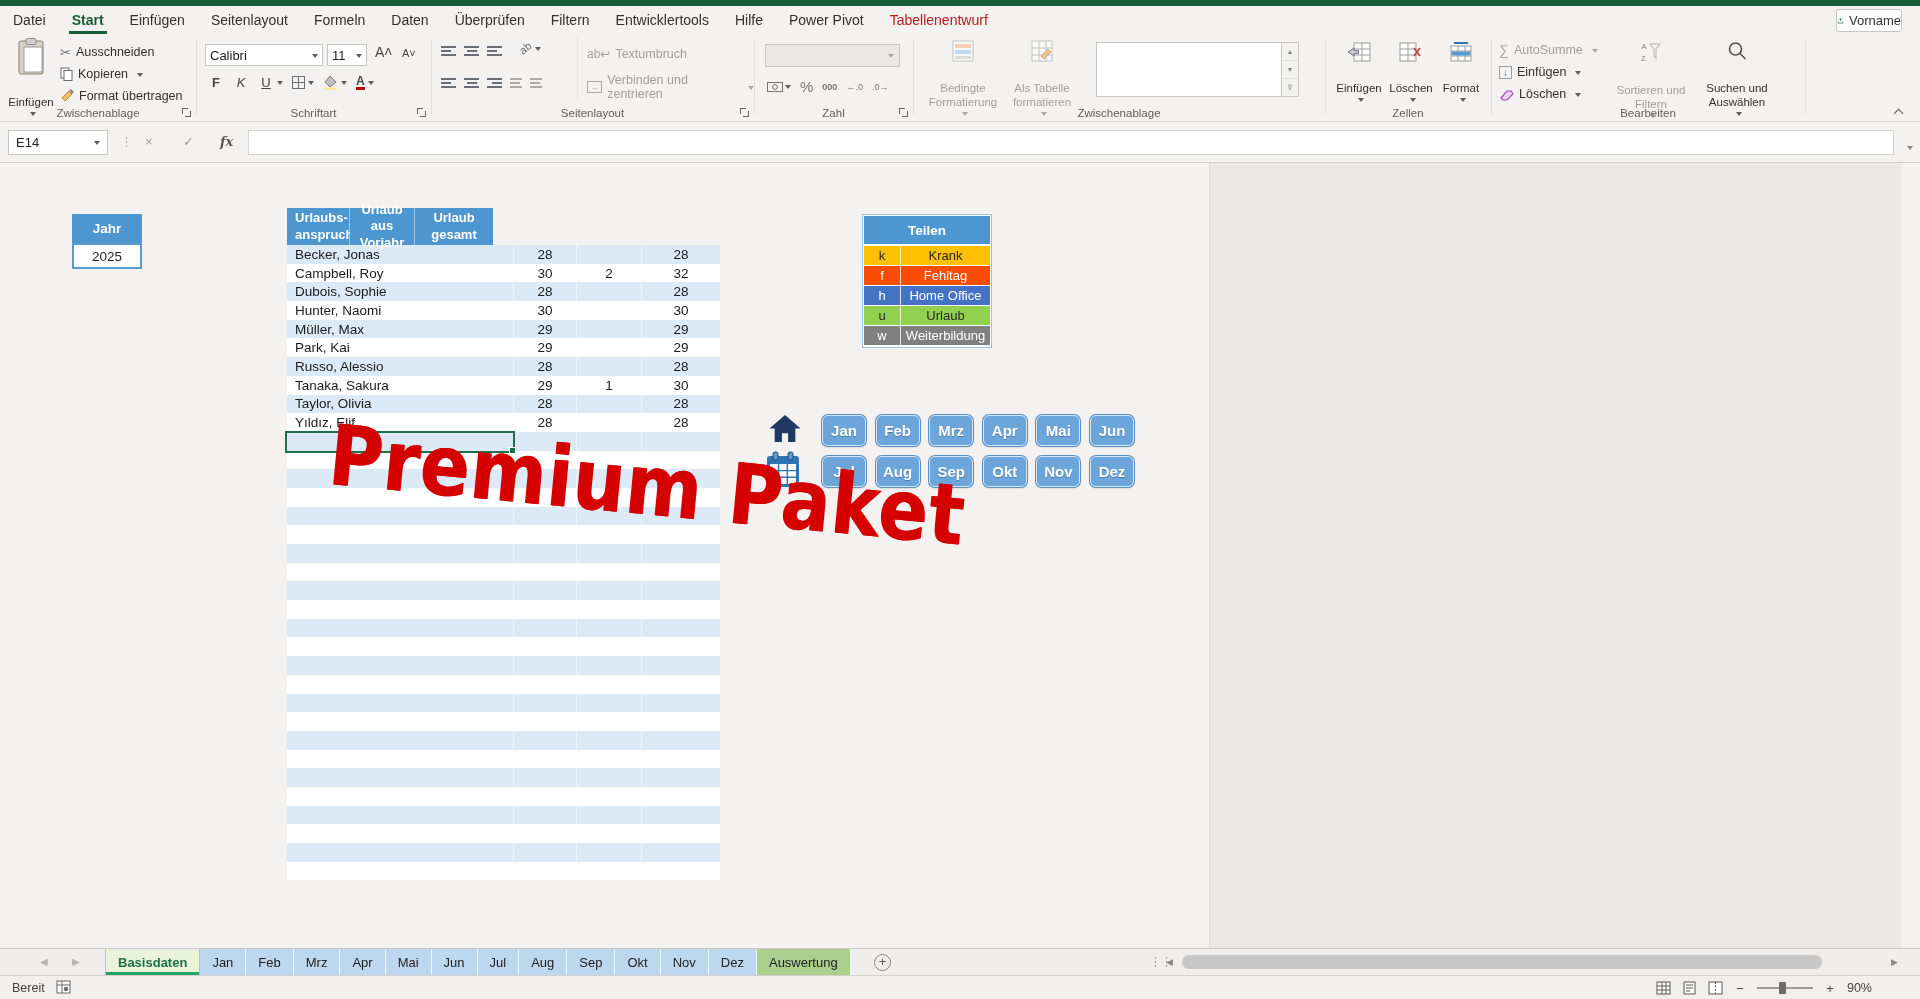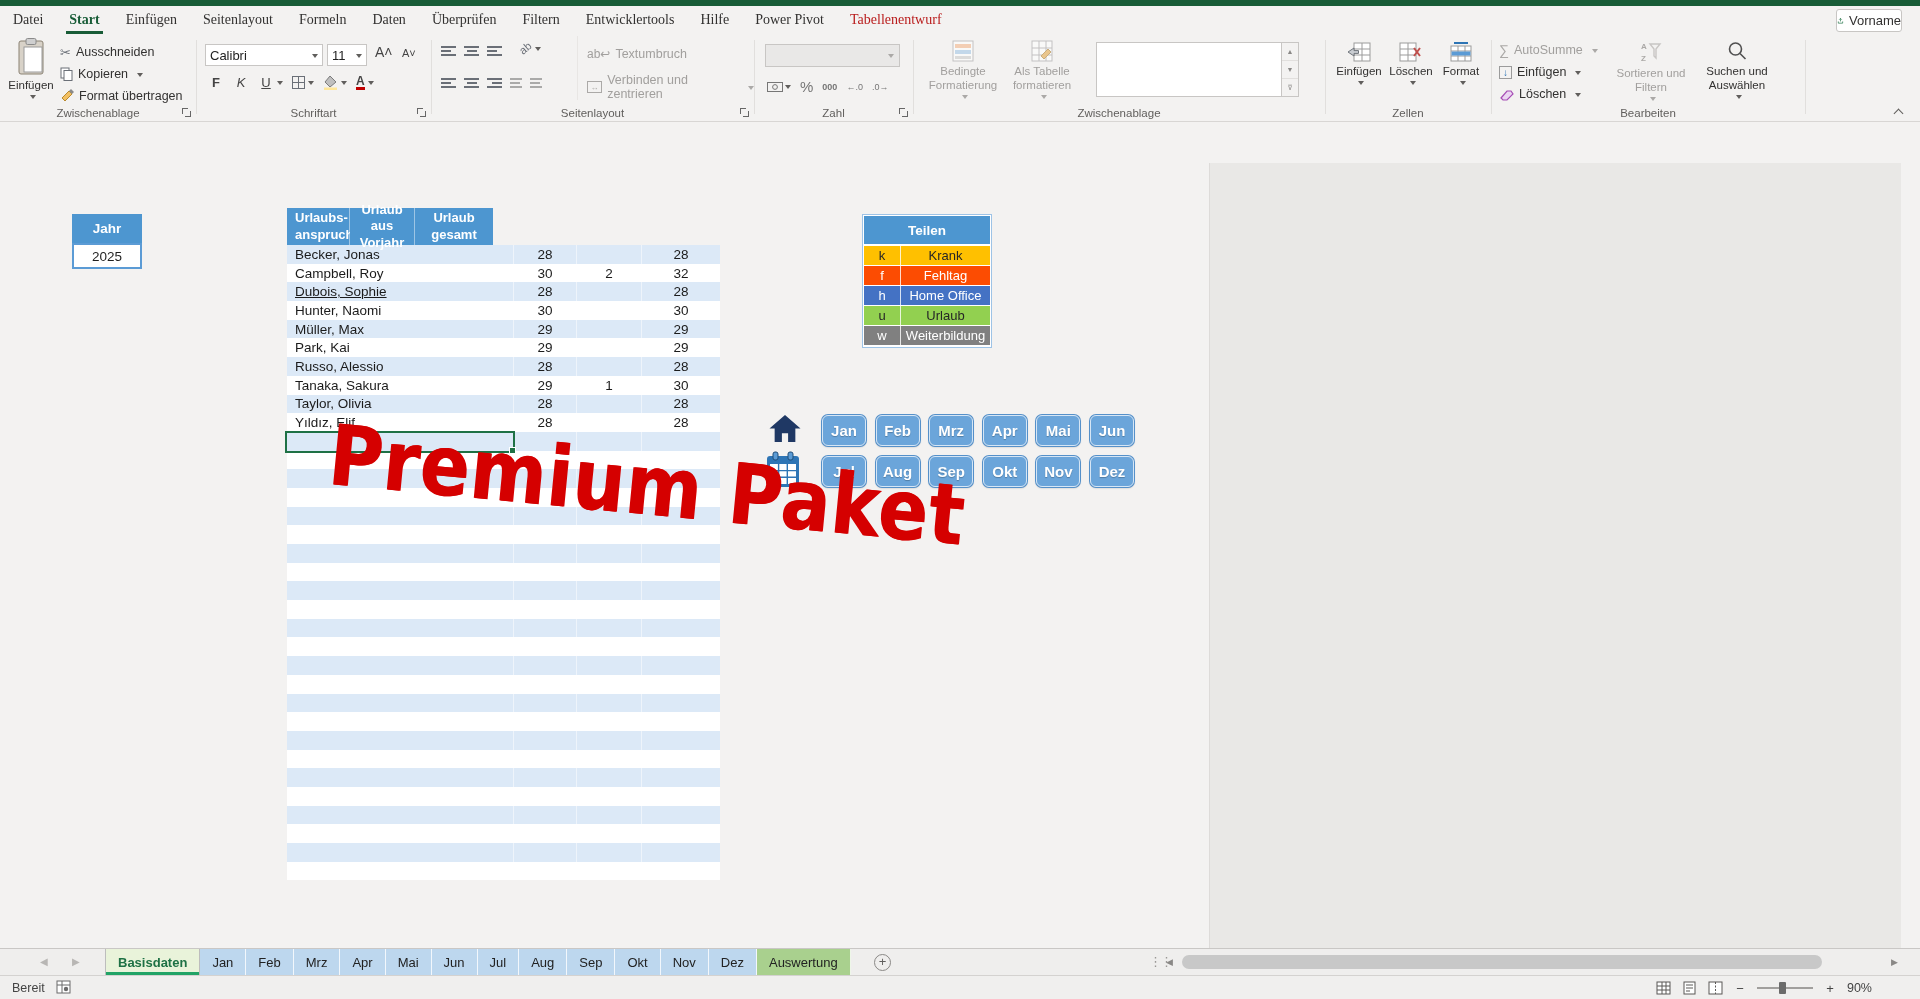--- a/index.html
+++ b/index.html
@@ -6,41 +6,41 @@
   html,body { width:1920px; height:999px; overflow:hidden;
     font-family:"Liberation Sans","DejaVu Sans",sans-serif; background:#F3F2F1; }
   .abs { position:absolute; }
   #app { position:relative; width:1920px; height:999px; background:#F3F2F1; }
 
   
   #topstrip { left:0; top:0; width:1920px; height:6px; background:#185C37; }
 
   
   #tabsrow { left:0; top:6px; width:1920px; height:28px; background:#F3F2F1; display:flex; align-items:stretch; }
-  .rtab { padding:0 13px; font-size:14px; color:#323130; display:flex; align-items:center; cursor:default; position:relative;font-family:Liberation Serif, serif; }
+  .rtab { padding:0 13px; font-size:14px; color:#323130; display:flex; align-items:center; cursor:default; position:relative; }
   .rtab.active { color:#185C37; font-weight:bold; }
   .rtab.active::after { content:""; position:absolute; left:10px; right:10px; bottom:0; height:3px; background:#185C37; }
   .rtab.contextual { color:#b91c1c; }
   #share-btn { position:absolute; right:18px; top:9px; width:66px; height:23px; background:#fff; border:1px solid #C8C6C4;
     border-radius:3px; font-size:13px; color:#323130; display:flex; align-items:center; justify-content:center; gap:5px; }
 
   
   #ribbon { left:0; top:34px; width:1920px; height:88px; background:#F3F2F1; border-bottom:1px solid #D8D6D4; }
   .grp { position:absolute; top:0; height:88px; }
   .grp-label { position:absolute; bottom:3px; left:0; right:0; text-align:center; font-size:11.5px; color:#605E5C; }
   .gdiv { position:absolute; top:6px; width:1px; height:74px; background:#E1DFDD; }
   .launcher { position:absolute; right:5px; bottom:5px; width:9px; height:9px; }
   .launcher::before { content:""; position:absolute; left:0; top:0; width:5px; height:5px; border-left:1px solid #666; border-top:1px solid #666; }
   .launcher::after  { content:""; position:absolute; right:0; bottom:0; width:5px; height:5px; border-right:1px solid #666; border-bottom:1px solid #666; }
   .car { display:inline-block; width:0; height:0; border:3.5px solid transparent; border-top:4px solid currentColor; margin-left:4px; vertical-align:middle; position:relative; top:2px; }
   .rlbl { font-size:12.5px; color:#323130; }
   .dis  { color:#A19F9D !important; }
   .rowitem { display:flex; align-items:center; gap:5px; height:20px; }
   .bigbtn { position:absolute; display:flex; flex-direction:column; align-items:center; text-align:center; }
-  .bigbtn .blbl { font-size:11.5px; color:#323130; line-height:1.2; margin-top:3px; }
+  .bigbtn .blbl { font-size:11.5px; color:#323130; line-height:1.2; margin-top:20px; }
   .inputbox { background:#fff; border:1px solid #C8C6C4; display:flex; align-items:center; font-size:13px; color:#222; padding:0 4px; }
   .bars { display:inline-block; width:15px; height:10px; background:
       linear-gradient(#6A6F77 0 0) 0 0/15px 2px no-repeat,
       linear-gradient(#6A6F77 0 0) 0 4px/10px 2px no-repeat,
       linear-gradient(#6A6F77 0 0) 0 8px/15px 2px no-repeat; }
   .bars.c { background-position:0 0,center 4px,0 8px; }
   .bars.r { background-position:0 0,right 4px,0 8px; }
   .bars.dim { filter:grayscale(1) opacity(.55); }
   .icon-borders { display:inline-block; width:13px; height:13px; border:1px solid #6A6F77;
       background: linear-gradient(#6A6F77 0 0) center/13px 1px no-repeat, linear-gradient(#6A6F77 0 0) center/1px 13px no-repeat; }
@@ -390,20 +390,32 @@
         <span class="blbl">Suchen und Auswählen</span>
         <span class="car" style="color:#605E5C"></span>
       </div>
       <div class="grp-label">Bearbeiten</div>
     </div>
     <div class="gdiv" style="left:1805px;"></div>
 
     <div id="ribbon-collapse"></div>
   </div>
 
+  <div id="formula" class="abs">
+    <div id="name-box">
+      <span>E14</span>
+      <span class="car" style="color:#605E5C"></span>
+    </div>
+    <span class="fxdots">⋮</span>
+    <span class="fxb" style="left:145px;">×</span>
+    <span class="fxb" style="left:183px;">✓</span>
+    <span class="fxb" id="fx-label" style="left:220px;">fx</span>
+    <div id="fx-input"></div>
+    <span id="fx-expand"><span class="car"></span></span>
+  </div>
 
   <div id="sheet" class="abs">
     <div id="sheet-dark"></div>
 
     <div id="year-blk">
       <div id="year-hdr">Jahr</div>
       <div id="year-val">2025</div>
     </div>
 
     <div id="data-table">
@@ -421,21 +433,21 @@
           <div class="td" style="width: 65px;"></div>
           <div class="td" style="width: 78px;">28</div>
         </div>
         <div class="tr plain">
           <div class="td" style="width: 227px;">Campbell, Roy</div>
           <div class="td" style="width: 63px;">30</div>
           <div class="td" style="width: 65px;">2</div>
           <div class="td" style="width: 78px;">32</div>
         </div>
         <div class="tr band">
-          <div class="td" style="width: 227px; text-decoration: underline;">Dubois, Sophie</div>
+          <div class="td" style="width: 227px;">Dubois, Sophie</div>
           <div class="td" style="width: 63px;">28</div>
           <div class="td" style="width: 65px;"></div>
           <div class="td" style="width: 78px;">28</div>
         </div>
         <div class="tr plain">
           <div class="td" style="width: 227px;">Hunter, Naomi</div>
           <div class="td" style="width: 63px;">30</div>
           <div class="td" style="width: 65px;"></div>
           <div class="td" style="width: 78px;">30</div>
         </div>

